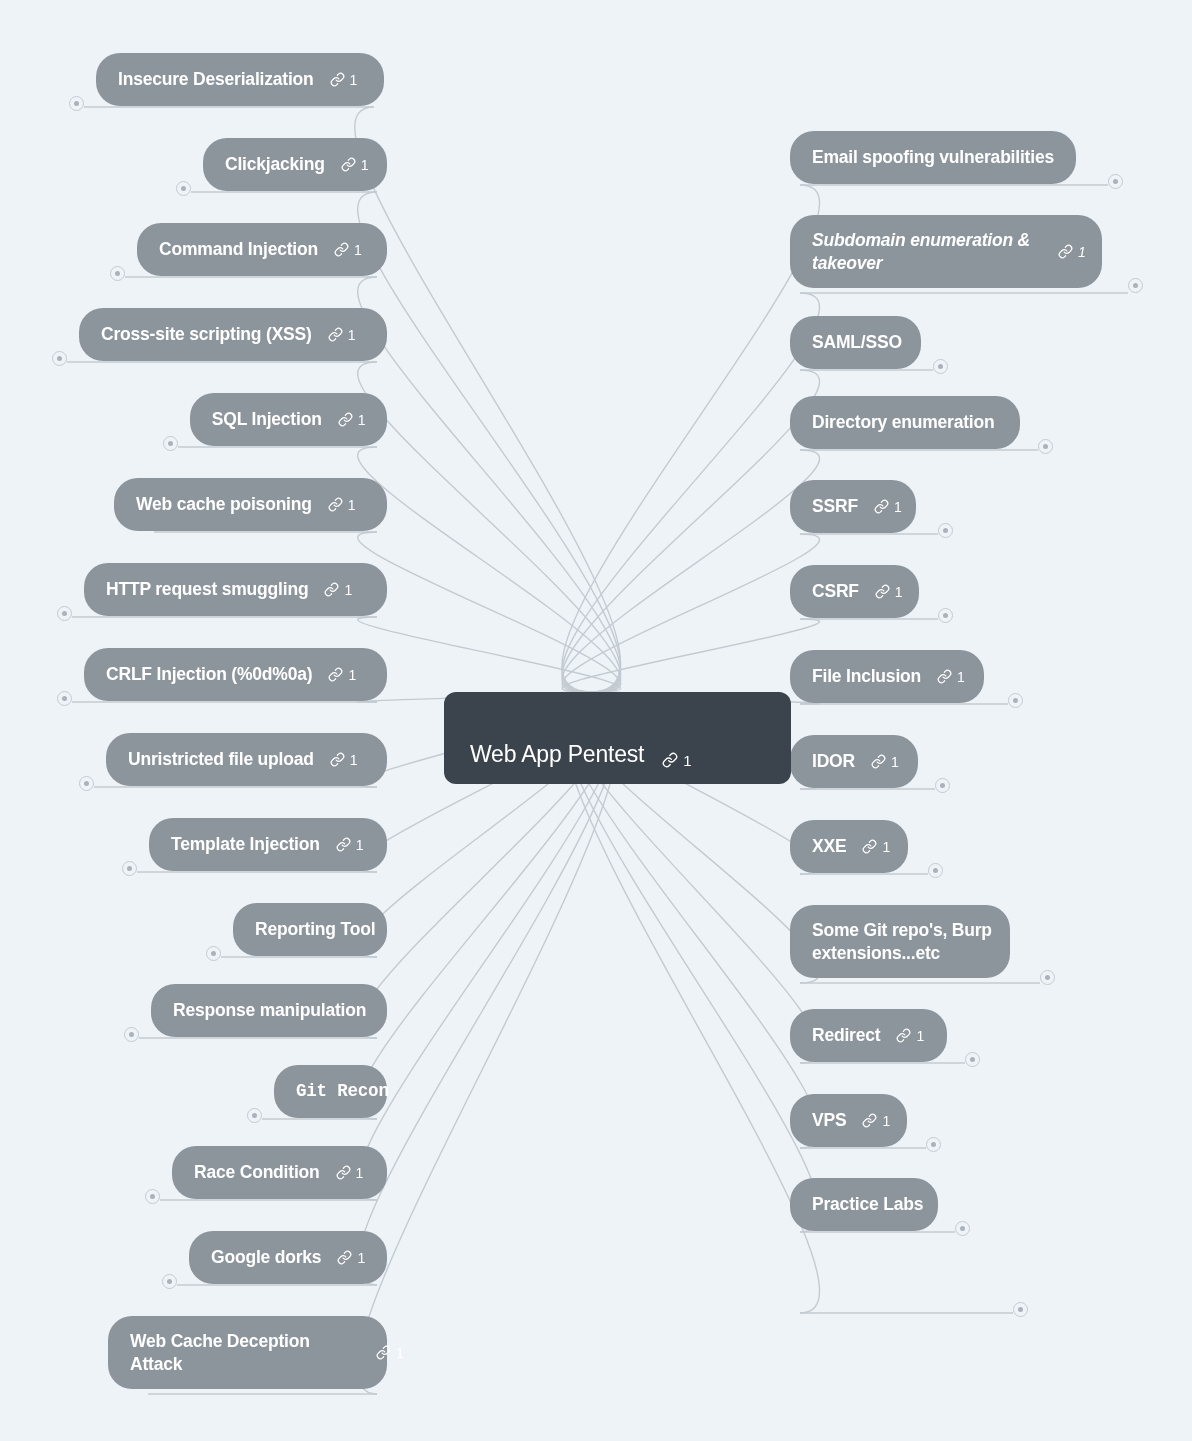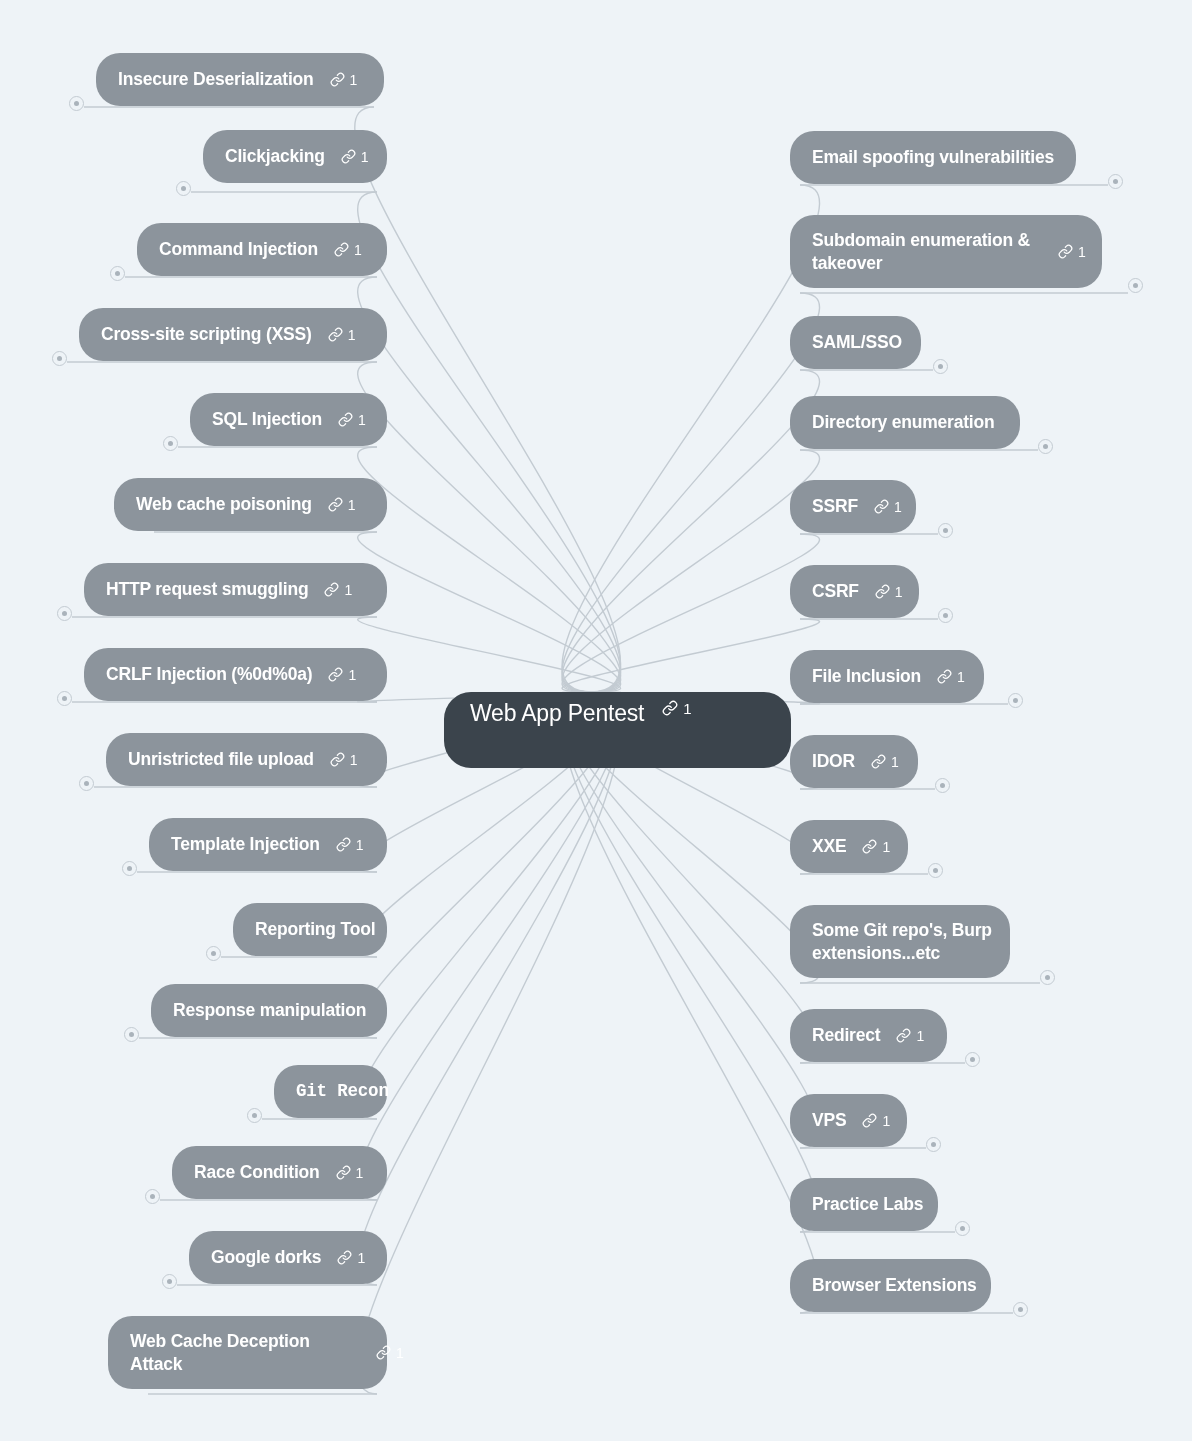--- a/index.html
+++ b/index.html
@@ -39,28 +39,28 @@
     margin-left:16px;
     flex:0 0 auto;
     color:#ffffff;
   }
   .badge svg{display:block;}
   .badge .count{font-size:14px;font-weight:400;line-height:1;}
 
   #center-node{
     position:absolute;
     background:#3b444c;
-    border-radius:27px;
-    padding:8px 26px;
+    border-radius:12px;
+    padding:16px 26px;
     font-size:23px;
     font-weight:400;
     letter-spacing:-0.2px;
     color:#ffffff;
     display:flex;
-    align-items:flex-start;
+    align-items:flex-end;
     white-space:nowrap;
     z-index:5;
   }
   #center-node .badge{margin-left:18px;}
   #center-node .badge .count{font-size:15px;}
 
   .dot{
     position:absolute;
     width:15px;height:15px;
     border-radius:50%;
@@ -151,21 +151,21 @@
         <span>
           <svg width="15" height="15" viewBox="0 0 24 24" fill="none" stroke="currentColor" stroke-width="2" stroke-linecap="round" stroke-linejoin="round">
             <path d="M10 13a5 5 0 0 0 7.54.54l3-3a5 5 0 0 0-7.07-7.07l-1.72 1.71"></path>
             <path d="M14 11a5 5 0 0 0-7.54-.54l-3 3a5 5 0 0 0 7.07 7.07l1.71-1.71"></path>
           </svg>
         </span>
         <span class="count">1</span>
       </span>
     </div>
     <div class="dot" style="left: 69px; top: 96px;"></div>
-    <div class="node" style="left: 203px; top: 130px; width: 184px; min-height: 53px;">
+    <div class="node" style="left: 203px; top: 138px; width: 184px; min-height: 53px;">
       <span class="label">Clickjacking</span>
       <span class="badge">
         <span>
           <svg width="15" height="15" viewBox="0 0 24 24" fill="none" stroke="currentColor" stroke-width="2" stroke-linecap="round" stroke-linejoin="round">
             <path d="M10 13a5 5 0 0 0 7.54.54l3-3a5 5 0 0 0-7.07-7.07l-1.72 1.71"></path>
             <path d="M14 11a5 5 0 0 0-7.54-.54l-3 3a5 5 0 0 0 7.07 7.07l1.71-1.71"></path>
           </svg>
         </span>
         <span class="count">1</span>
       </span>
@@ -190,21 +190,21 @@
         <span>
           <svg width="15" height="15" viewBox="0 0 24 24" fill="none" stroke="currentColor" stroke-width="2" stroke-linecap="round" stroke-linejoin="round">
             <path d="M10 13a5 5 0 0 0 7.54.54l3-3a5 5 0 0 0-7.07-7.07l-1.72 1.71"></path>
             <path d="M14 11a5 5 0 0 0-7.54-.54l-3 3a5 5 0 0 0 7.07 7.07l1.71-1.71"></path>
           </svg>
         </span>
         <span class="count">1</span>
       </span>
     </div>
     <div class="dot" style="left: 52px; top: 351px;"></div>
-    <div class="node" style="left: 190px; top: 393px; width: 197px; min-height: 53px;">
+    <div class="node" style="left: 190px; top: 393px; width: 197px; min-height: 53px; justify-content: center;">
       <span class="label">SQL Injection</span>
       <span class="badge">
         <span>
           <svg width="15" height="15" viewBox="0 0 24 24" fill="none" stroke="currentColor" stroke-width="2" stroke-linecap="round" stroke-linejoin="round">
             <path d="M10 13a5 5 0 0 0 7.54.54l3-3a5 5 0 0 0-7.07-7.07l-1.72 1.71"></path>
             <path d="M14 11a5 5 0 0 0-7.54-.54l-3 3a5 5 0 0 0 7.07 7.07l1.71-1.71"></path>
           </svg>
         </span>
         <span class="count">1</span>
       </span>
@@ -321,21 +321,21 @@
         <span>
           <svg width="15" height="15" viewBox="0 0 24 24" fill="none" stroke="currentColor" stroke-width="2" stroke-linecap="round" stroke-linejoin="round">
             <path d="M10 13a5 5 0 0 0 7.54.54l3-3a5 5 0 0 0-7.07-7.07l-1.72 1.71"></path>
             <path d="M14 11a5 5 0 0 0-7.54-.54l-3 3a5 5 0 0 0 7.07 7.07l1.71-1.71"></path>
           </svg>
         </span>
         <span class="count">1</span>
       </span>
     </div>
     <div class="dot" style="left: 1108px; top: 174px;"></div>
-    <div class="node wrap" style="left: 790px; top: 215px; width: 312px; min-height: 73px;">
+    <div class="node wrap" style="left: 790px; top: 215px; width: 312px; min-height: 73px; font-style: italic;">
       <span class="label">Subdomain enumeration &amp; takeover</span>
       <span class="badge">
         <span>
           <svg width="15" height="15" viewBox="0 0 24 24" fill="none" stroke="currentColor" stroke-width="2" stroke-linecap="round" stroke-linejoin="round">
             <path d="M10 13a5 5 0 0 0 7.54.54l3-3a5 5 0 0 0-7.07-7.07l-1.72 1.71"></path>
             <path d="M14 11a5 5 0 0 0-7.54-.54l-3 3a5 5 0 0 0 7.07 7.07l1.71-1.71"></path>
           </svg>
         </span>
         <span class="count">1</span>
       </span>
@@ -441,23 +441,20 @@
           </svg>
         </span>
         <span class="count">1</span>
       </span>
     </div>
     <div class="dot" style="left: 926px; top: 1137px;"></div>
     <div class="node" style="left: 790px; top: 1178px; width: 148px; min-height: 53px;">
       <span class="label">Practice Labs</span>
     </div>
     <div class="dot" style="left: 955px; top: 1221px;"></div>
-    <div class="node" style="left: 790px; top: 1259px; width: 201px; min-height: 53px;">
-      <span class="label">Browser Extensions</span>
-    </div>
     <div class="dot" style="left: 1013px; top: 1302px;"></div>
     <div id="center-node" style="left: 444px; top: 692px; width: 295px; min-height: 60px;">
       <span class="label">Web App Pentest</span>
       <span class="badge">
         <span>
           <svg width="16" height="16" viewBox="0 0 24 24" fill="none" stroke="currentColor" stroke-width="2" stroke-linecap="round" stroke-linejoin="round">
             <path d="M10 13a5 5 0 0 0 7.54.54l3-3a5 5 0 0 0-7.07-7.07l-1.72 1.71"></path>
             <path d="M14 11a5 5 0 0 0-7.54-.54l-3 3a5 5 0 0 0 7.07 7.07l1.71-1.71"></path>
           </svg>
         </span>

